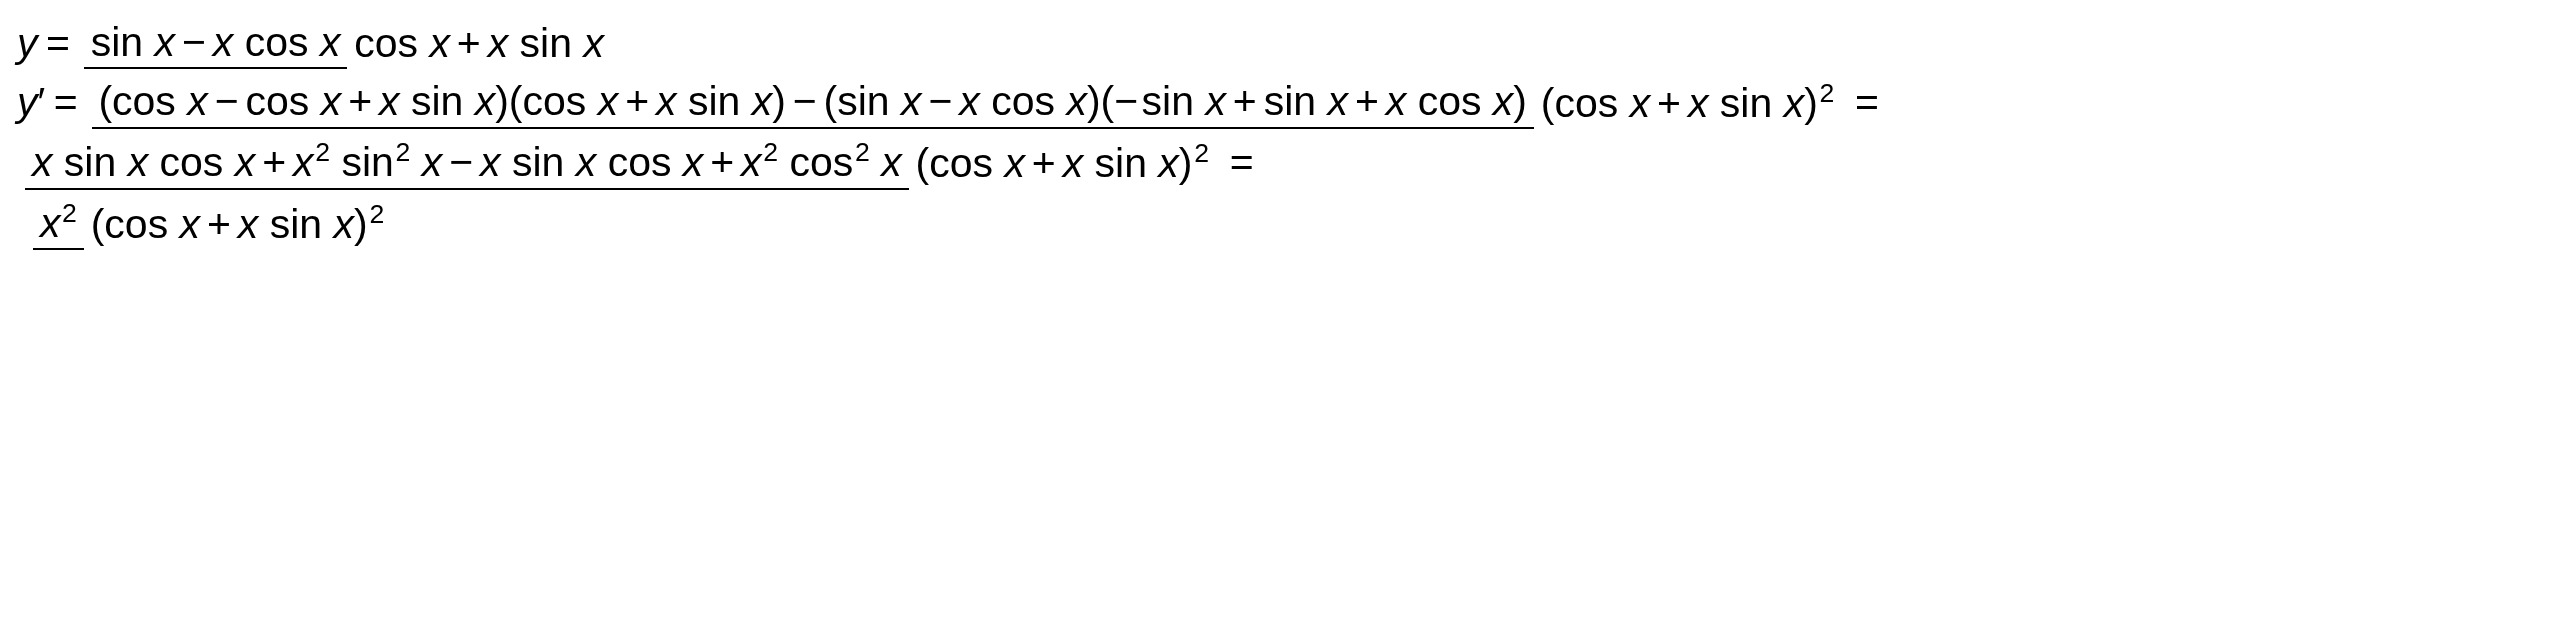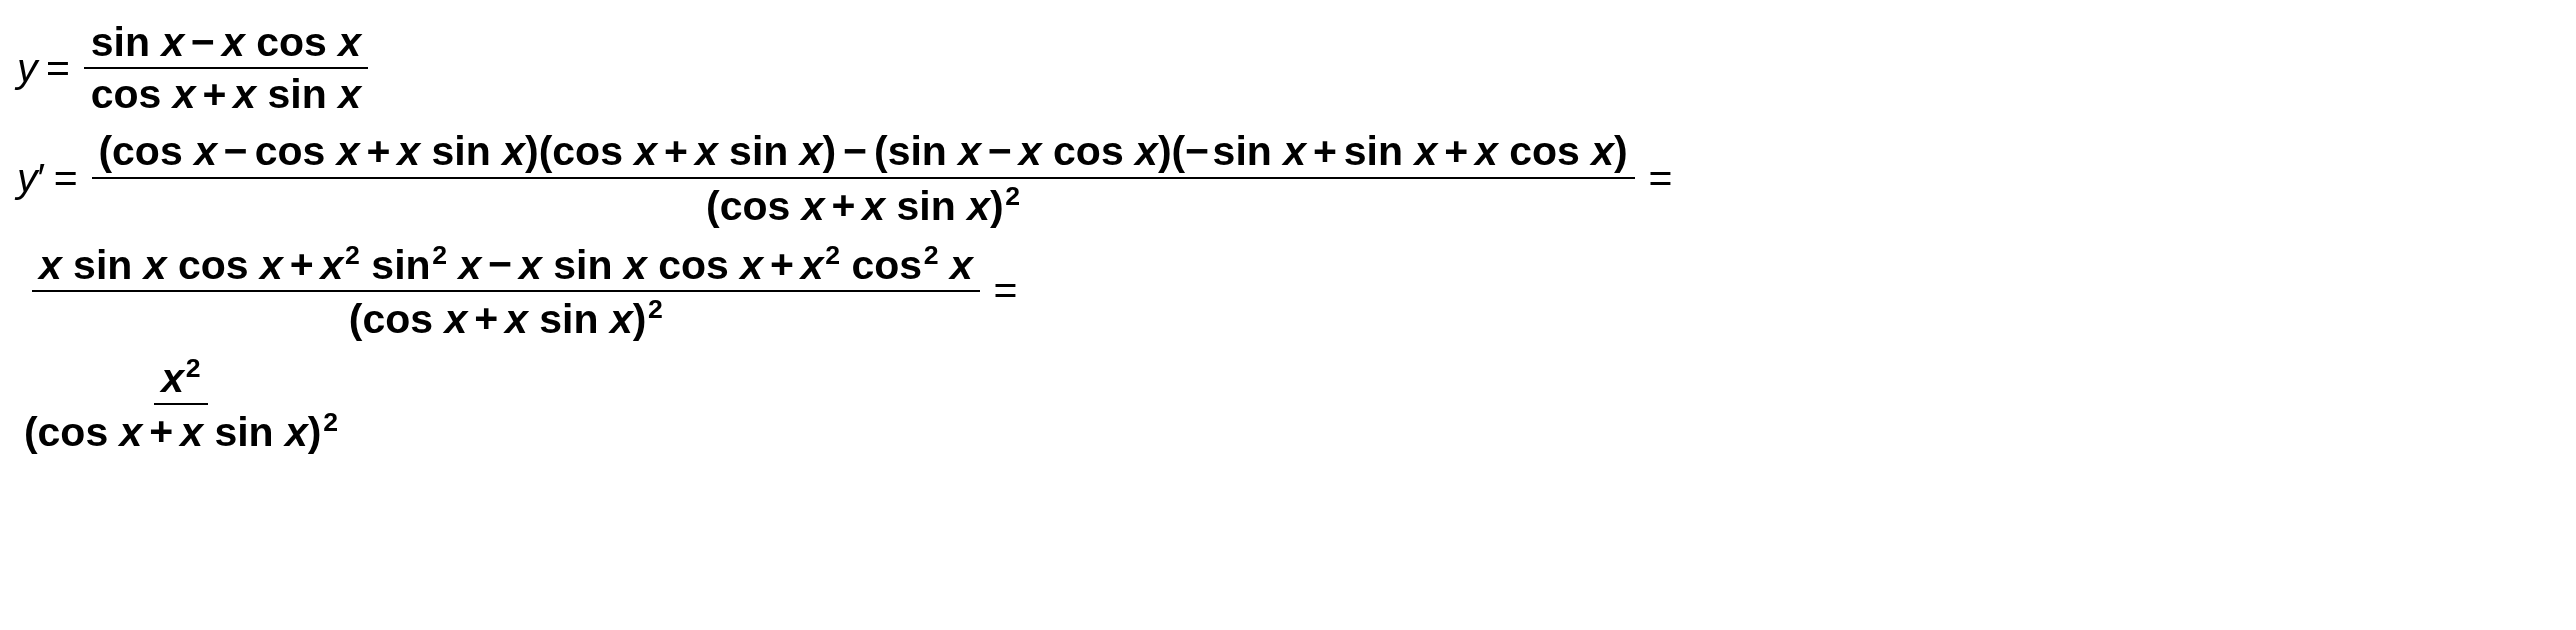--- a/index.html
+++ b/index.html
@@ -16,25 +16,24 @@
       padding: 17px;
       white-space: nowrap;
     }
     .line {
       display: flex;
       align-items: center;
       margin-bottom: 6.9px;
     }
     .frac {
       display: inline-flex;
-      flex-direction: column;
+      flex-direction: row;
       align-items: center;
       vertical-align: middle;
       margin: 0 5.2px;
-      font-weight: bold;
     }
     .frac .num {
       padding: 1.7px 6.9px;
       border-bottom: 2.6px solid #000;
       text-align: center;
     }
     .frac .den {
       padding: 1.7px 6.9px;
       text-align: left;
     }
@@ -84,33 +83,33 @@
       <span class="fn">(</span><span class="fn">cos</span>&nbsp;<span>x</span><span class="op">−</span><span class="fn">cos</span>&nbsp;<span>x</span><span class="op">+</span><span>x</span>&nbsp;<span class="fn">sin</span>&nbsp;<span>x</span><span class="fn">)</span><span class="fn">(</span><span class="fn">cos</span>&nbsp;<span>x</span><span class="op">+</span><span>x</span>&nbsp;<span class="fn">sin</span>&nbsp;<span>x</span><span class="fn">)</span><span class="op">−</span><span class="fn">(</span><span class="fn">sin</span>&nbsp;<span>x</span><span class="op">−</span><span>x</span>&nbsp;<span class="fn">cos</span>&nbsp;<span>x</span><span class="fn">)</span><span class="fn">(</span><span class="op" style="margin:0 3.4px 0 0">−</span><span class="fn">sin</span>&nbsp;<span>x</span><span class="op">+</span><span class="fn">sin</span>&nbsp;<span>x</span><span class="op">+</span><span>x</span>&nbsp;<span class="fn">cos</span>&nbsp;<span>x</span><span class="fn">)</span>
     </span>
     <span class="den">
       <span class="fn">(</span><span class="fn">cos</span>&nbsp;<span>x</span><span class="op">+</span><span>x</span>&nbsp;<span class="fn">sin</span>&nbsp;<span>x</span><span class="fn">)</span><span class="sup">2</span>
     </span>
   </span>
   <span class="eq">=</span>
 </div>
 
 <div class="line">
-  <span class="frac" style="margin-left:15px">
+  <span class="frac" style="margin-left:8px">
     <span class="num">
       <span>x</span>&nbsp;<span class="fn">sin</span>&nbsp;<span>x</span>&nbsp;<span class="fn">cos</span>&nbsp;<span>x</span><span class="op">+</span><span>x</span><span class="sup">2</span>&nbsp;<span class="fn">sin</span><span class="sup">2</span>&nbsp;<span>x</span><span class="op">−</span><span>x</span>&nbsp;<span class="fn">sin</span>&nbsp;<span>x</span>&nbsp;<span class="fn">cos</span>&nbsp;<span>x</span><span class="op">+</span><span>x</span><span class="sup">2</span>&nbsp;<span class="fn">cos</span><span class="sup">2</span>&nbsp;<span>x</span>
     </span>
     <span class="den">
       <span class="fn">(</span><span class="fn">cos</span>&nbsp;<span>x</span><span class="op">+</span><span>x</span>&nbsp;<span class="fn">sin</span>&nbsp;<span>x</span><span class="fn">)</span><span class="sup">2</span>
     </span>
   </span>
   <span class="eq">=</span>
 </div>
 
 <div class="line">
-  <span class="frac" style="margin-left:0">
+  <span class="frac" style="margin-left:16px">
     <span class="num">
       <span>x</span><span class="sup">2</span>
     </span>
     <span class="den">
       <span class="fn">(</span><span class="fn">cos</span>&nbsp;<span>x</span><span class="op">+</span><span>x</span>&nbsp;<span class="fn">sin</span>&nbsp;<span>x</span><span class="fn">)</span><span class="sup">2</span>
     </span>
   </span>
 </div>
 
 

